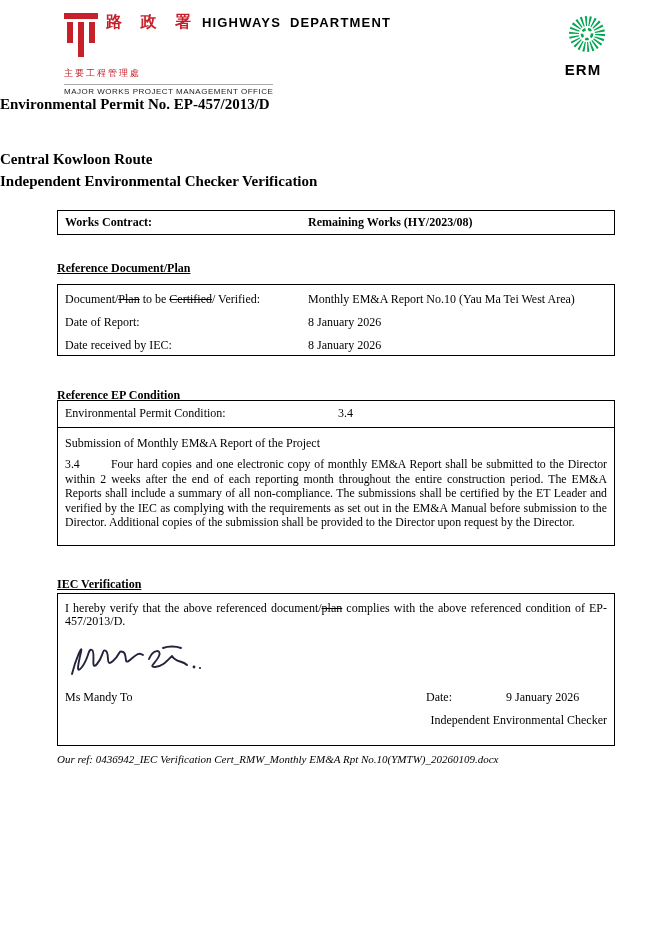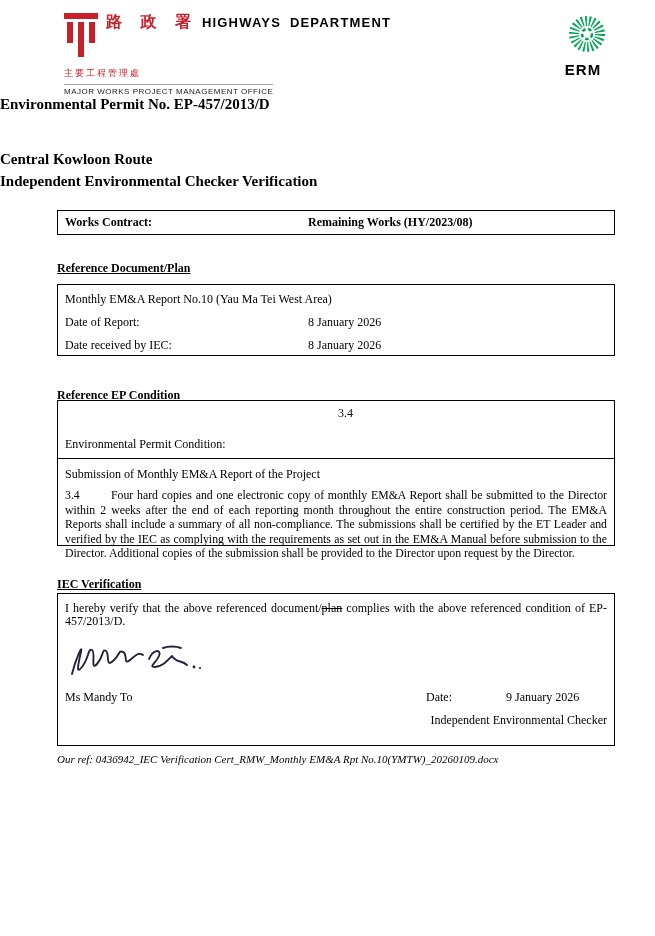--- a/index.html
+++ b/index.html
@@ -55,21 +55,21 @@
   .works-box .lbl { padding-left: 7px; width: 250px; flex-shrink: 0; }
 
   .refdoc-h { top: 261px; }
   .refdoc-box { top: 284px; height: 72px; font-size: 12px; padding-top: 3px; }
   .trow { display: flex; align-items: center; height: 23px; padding: 0 7px; }
   .trow .lbl { width: 243px; flex-shrink: 0; }
 
   .ep-h { top: 388px; }
   .ep-box { top: 400px; height: 146px; font-size: 12px; }
   .ep-row1 { display: flex; padding: 5px 7px 6px; border-bottom: 1px solid #000; }
-  .ep-row1 .lbl { width: 273px; flex-shrink: 0; margin-top: 31px; }
+  .ep-row1 .lbl { width: 273px; flex-shrink: 0; }
   .ep-sub { padding: 8px 7px 0; }
   .ep-clause { padding: 6px 7px 0; font-size: 11.8px; line-height: 14.6px; text-align: justify; }
   .clause-num { display: inline-block; width: 46px; }
 
   .iec-h { top: 577px; }
   .iec-box { top: 593px; height: 153px; font-size: 12px; }
   .iec-st { padding: 8px 7px 0; line-height: 13px; text-align: justify; }
   .sig-wrap { margin: 8px 0 0 8px; height: 50px; }
   .namerow { position: relative; height: 16px; margin-top: 4px; }
   .namerow .name { position: absolute; left: 7px; }
@@ -119,20 +119,21 @@
 
 <div class="abs box works-box">
   <span class="lbl">Works Contract:</span>
   <span>Remaining Works (HY/2023/08)</span>
 </div>
 
 <div class="abs sec-h refdoc-h">Reference Document/Plan</div>
 
 <div class="abs box refdoc-box">
   <div class="trow">
+    <span class="lbl"><span>Document/</span><span class="strike">Plan</span><span> to be </span><span class="strike">Certified</span><span>/ Verified:</span></span>
     <span>Monthly EM&amp;A Report No.10 (Yau Ma Tei West Area)</span>
   </div>
   <div class="trow">
     <span class="lbl">Date of Report:</span>
     <span>8 January 2026</span>
   </div>
   <div class="trow">
     <span class="lbl">Date received by IEC:</span>
     <span>8 January 2026</span>
   </div>

